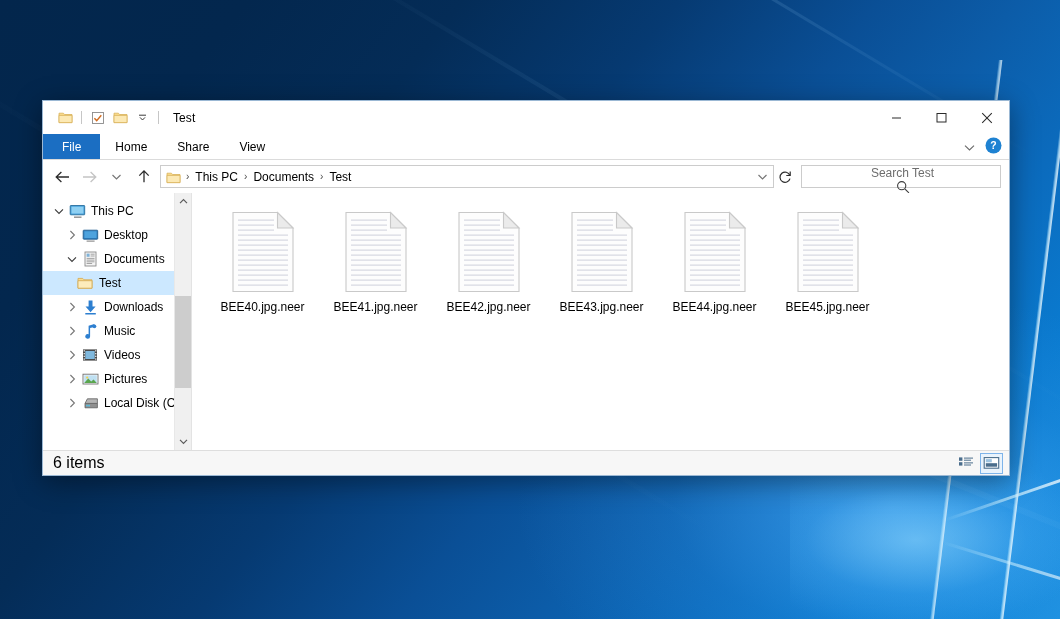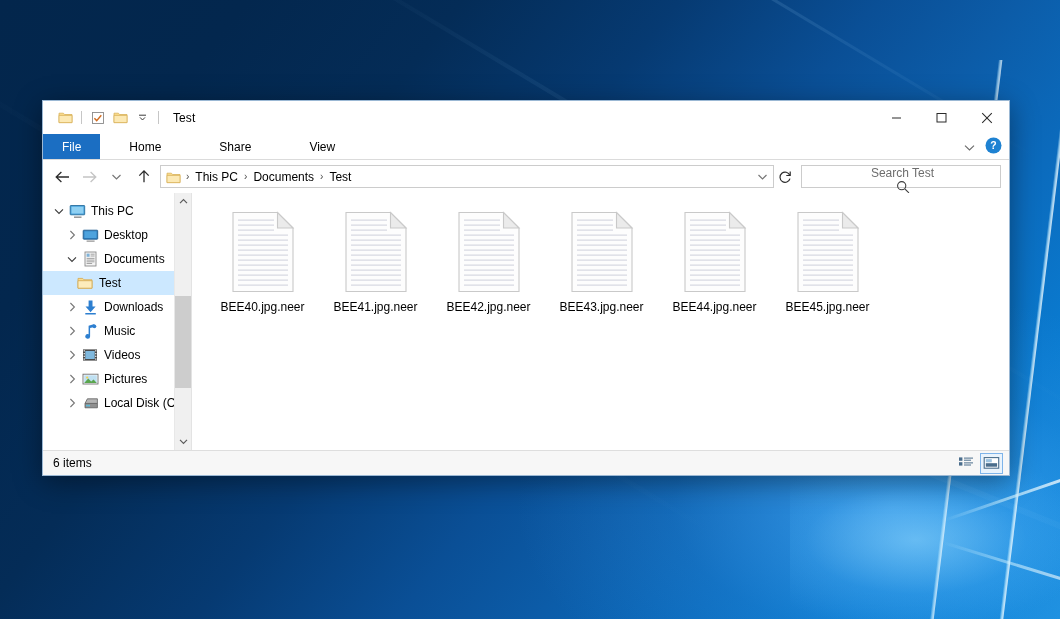--- a/index.html
+++ b/index.html
@@ -69,21 +69,21 @@
     width:45px; height:33px; display:flex; align-items:center; justify-content:center;
   }
   .winbtn svg { display:block; }
 
   
   .ribbon {
     height:26px; flex:0 0 26px; display:flex; align-items:stretch;
     border-bottom:1px solid #dbdbdb; position:relative; background:#fff;
   }
   .tab {
-    display:flex; align-items:center; padding:0 29px; font-size:12px; color:#000;
+    display:flex; align-items:center; padding:0 15px; font-size:12px; color:#000;
   }
   .tab.file { background:#1b6ec2; color:#fff; padding:0 19px; }
   .ribbon-right { position:absolute; right:7px; top:0; height:26px; display:flex; align-items:center; gap:10px; }
 
   
   .addrbar {
     height:33px; flex:0 0 33px; display:flex; align-items:center;
     padding:0 8px 0 6px; gap:0; background:#fff;
   }
   .nav-btn {
@@ -153,21 +153,21 @@
   .fname {
     margin-top:7px; font-size:12px; color:#000; text-align:center; line-height:14px;
     white-space:nowrap;
   }
 
   
   .statusbar {
     height:25px; flex:0 0 25px; border-top:1px solid #dedede;
     background:#f7f7f7; display:flex; align-items:center; padding:0 6px 0 10px;
   }
-  .status-text { font-size:12px; color:#000; flex:1; }
+  .status-text { font-size:16px; color:#000; flex:1; }
   .viewbtns { display:flex; gap:3px; }
   .viewbtn {
     width:23px; height:21px; display:flex; align-items:center; justify-content:center;
     border:1px solid transparent;
   }
   .viewbtn.active { border-color:#7eb4ea; background:#e9f3fc; }
 </style>
 </head>
 <body>
 

